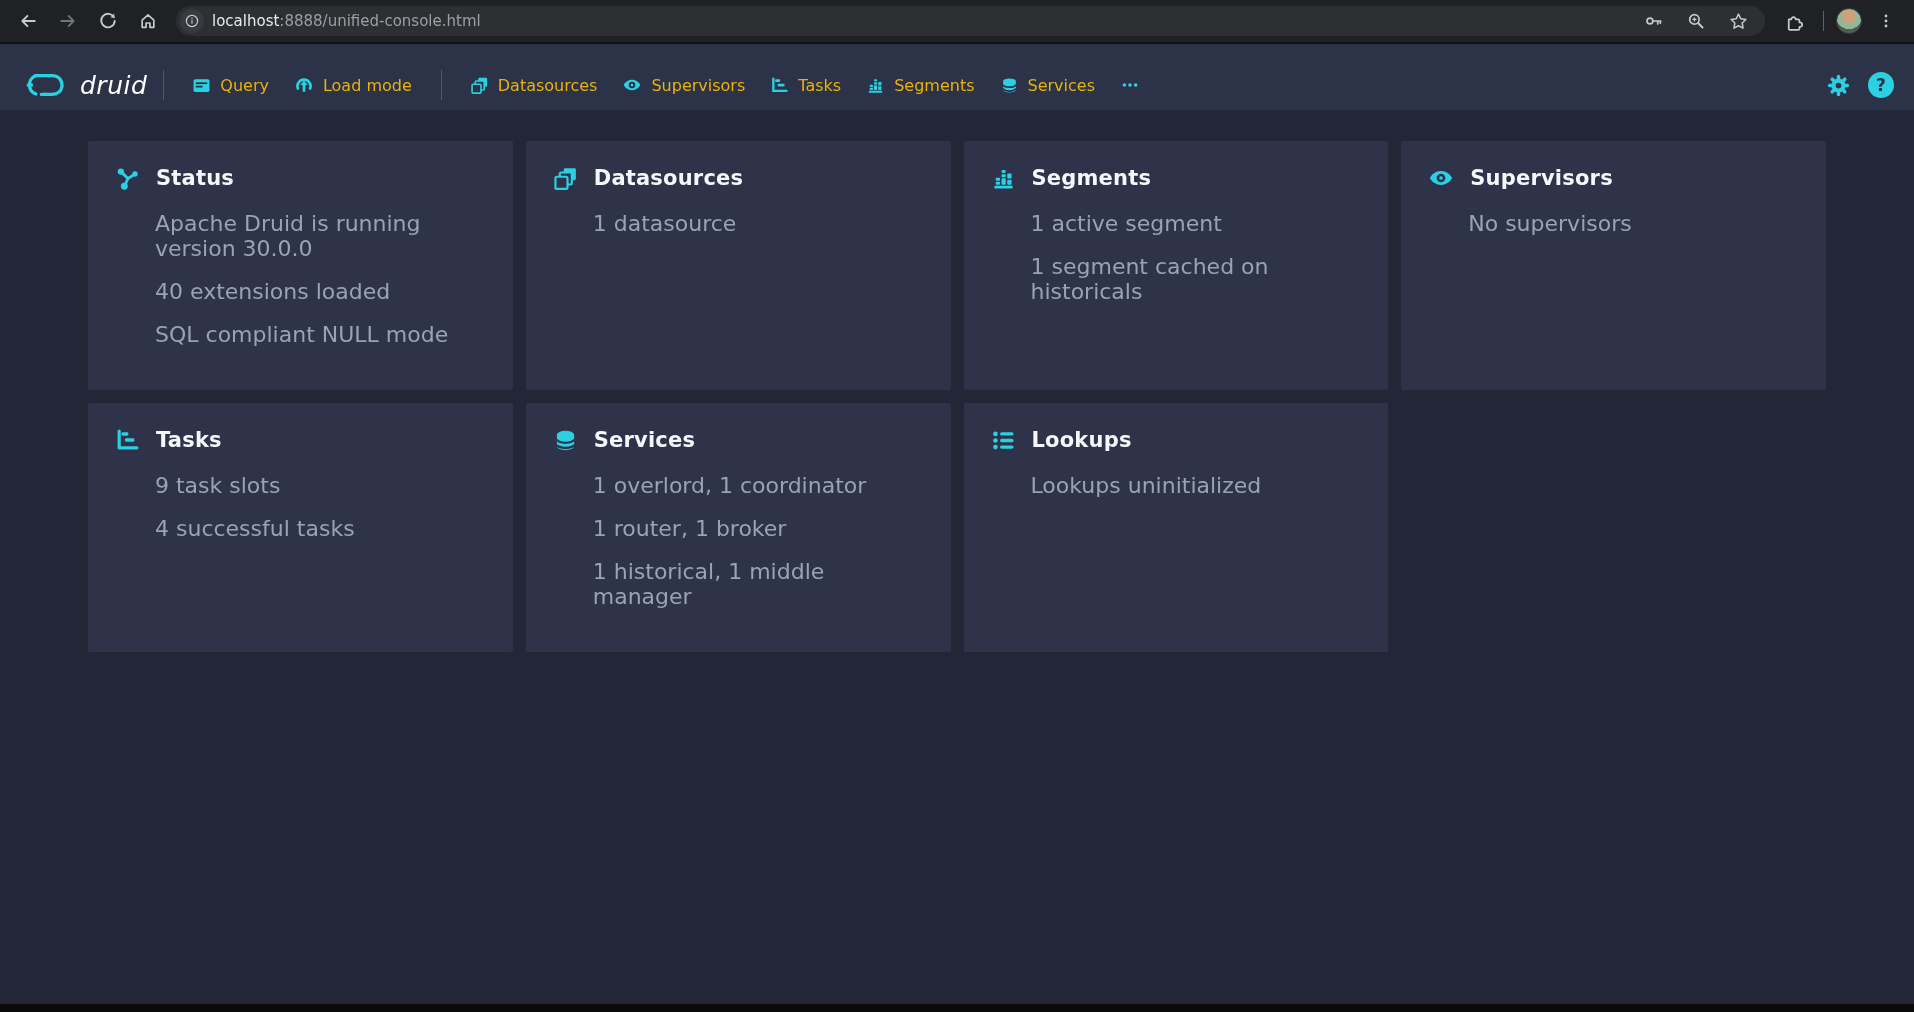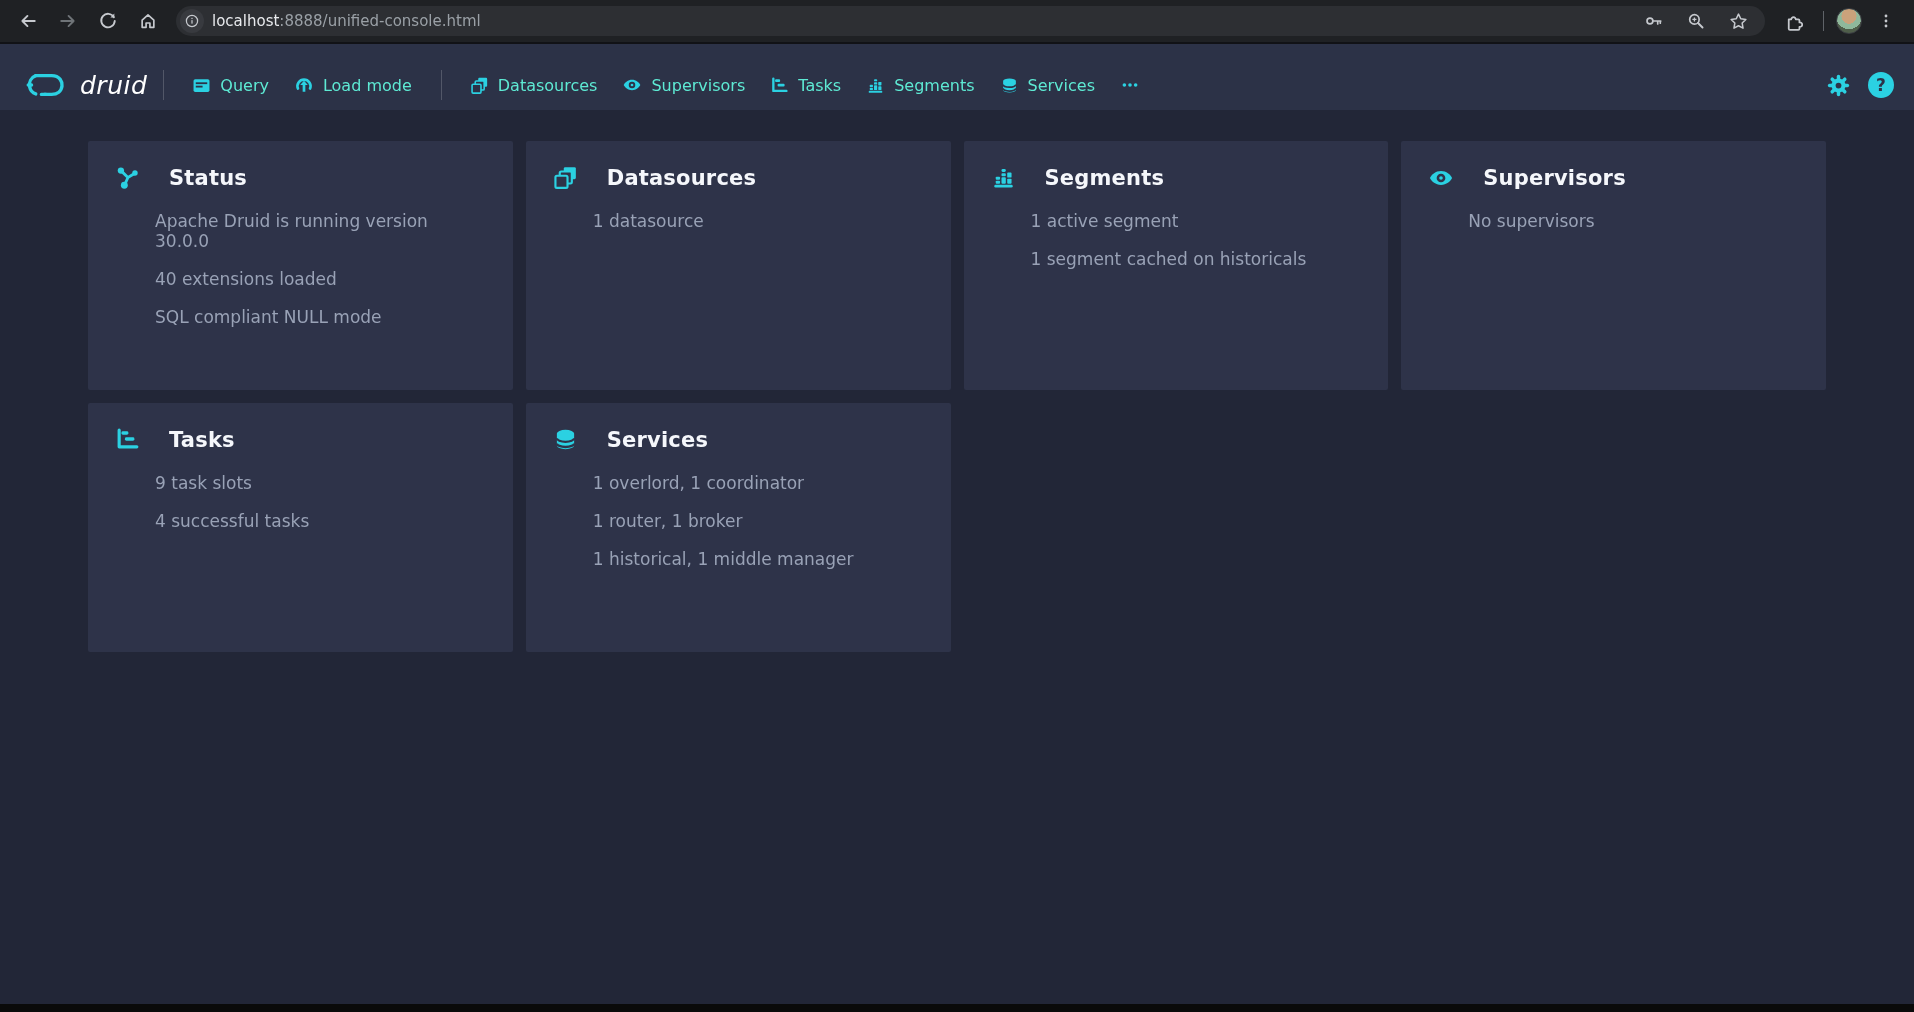--- a/index.html
+++ b/index.html
@@ -31,37 +31,37 @@
     border: 1px solid #3c3f44; cursor: pointer; }
 
   
   .navbar { height: 66px; background: #2c3247; display: flex; align-items: center;
     padding: 16px 20px 0 24px; }
   .brand { display: flex; align-items: center; gap: 10px; cursor: pointer; }
   .brand-text { color: #ffffff; font-size: 25px; font-style: italic; font-weight: 300;
     letter-spacing: 0.5px; }
   .nav-sep { width: 1px; height: 30px; background: rgba(255,255,255,0.18); margin: 0 16px; }
   .nav-btn { display: flex; align-items: center; gap: 10px; padding: 10px 13px;
-    border-radius: 2px; cursor: pointer; color: #5eead4; font-size: 16px; }
+    border-radius: 2px; cursor: pointer; color: #eab308; font-size: 16px; }
   .nav-icon { color: #2bd1e2; display: flex; }
   .nav-right { margin-left: auto; display: flex; align-items: center; gap: 18px; }
   .icon-btn { display: flex; align-items: center; justify-content: center; cursor: pointer; }
   .help-circle { width: 26px; height: 26px; border-radius: 50%; background: #2bd1e2;
     color: #2c3247; font-size: 17px; font-weight: bold; display: flex; align-items: center;
     justify-content: center; cursor: pointer; }
 
   
   .content { height: 894px; background: #222637; padding: 31px 88px 0 88px; }
   .card-grid { display: grid; grid-template-columns: repeat(4, 1fr); gap: 13px;
     grid-auto-rows: 249px; }
   .card { background: #2e3349; border-radius: 2px; padding: 25px 28px; cursor: pointer; }
-  .card-header { display: flex; align-items: flex-start; gap: 30px; }
+  .card-header { display: flex; align-items: center; gap: 17px; }
   .card-icon { color: #2bd1e2; display: flex; flex: 0 0 auto; }
   .card-title { color: #f5f7fb; font-size: 21px; font-weight: bold; letter-spacing: 0.2px; }
-  .card-line { margin: 18px 0 0 39px; color: #99a2b6; font-size: 17px; }
+  .card-line { margin: 18px 0 0 39px; color: #99a2b6; font-size: 22px; }
   .card-line:first-of-type { margin-top: 21px; }
 
   .bottom-strip { height: 8px; background: #0a0a0a; }
 </style>
 </head>
 <body>
 
 <div class="browser-bar">
   <div class="chrome-btn">
     <svg width="18" height="18" viewBox="0 0 16 16">
@@ -351,17 +351,33 @@
               <path d="M2 7.1a6 2.5 0 0 0 12 0M2 10.7a6 2.5 0 0 0 12 0" stroke="#2e3349" stroke-width="1.6" fill="none"></path>
             </svg>
         </span>
         <h3 class="card-title">Services</h3>
       </div>
       <p class="card-line">1 overlord, 1 coordinator</p>
       <p class="card-line">1 router, 1 broker</p>
       <p class="card-line">1 historical, 1 middle manager</p>
     </div>
 
+    <div class="card">
+      <div class="card-header">
+        <span class="card-icon">
+          <svg width="23" height="23" viewBox="0 0 16 16" fill="currentColor">
+              <circle cx="2.4" cy="3.4" r="1.6"></circle>
+              <rect x="5.6" y="2.2" width="9.4" height="2.4" rx="1.2"></rect>
+              <circle cx="2.4" cy="8" r="1.6"></circle>
+              <rect x="5.6" y="6.8" width="9.4" height="2.4" rx="1.2"></rect>
+              <circle cx="2.4" cy="12.6" r="1.6"></circle>
+              <rect x="5.6" y="11.4" width="9.4" height="2.4" rx="1.2"></rect>
+            </svg>
+        </span>
+        <h3 class="card-title">Lookups</h3>
+      </div>
+      <p class="card-line">Lookups uninitialized</p>
+    </div>
 
   </div>
 </div>
 
 <div class="bottom-strip"></div>
 
 </body></html>

